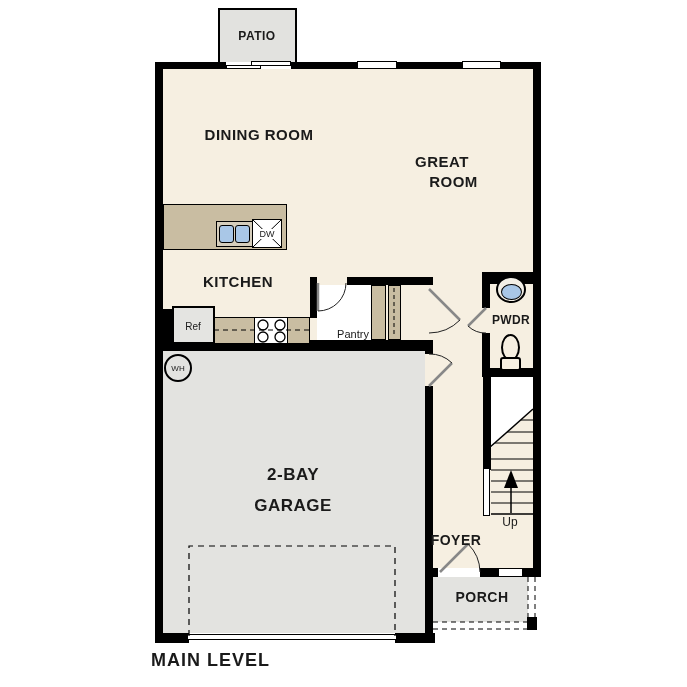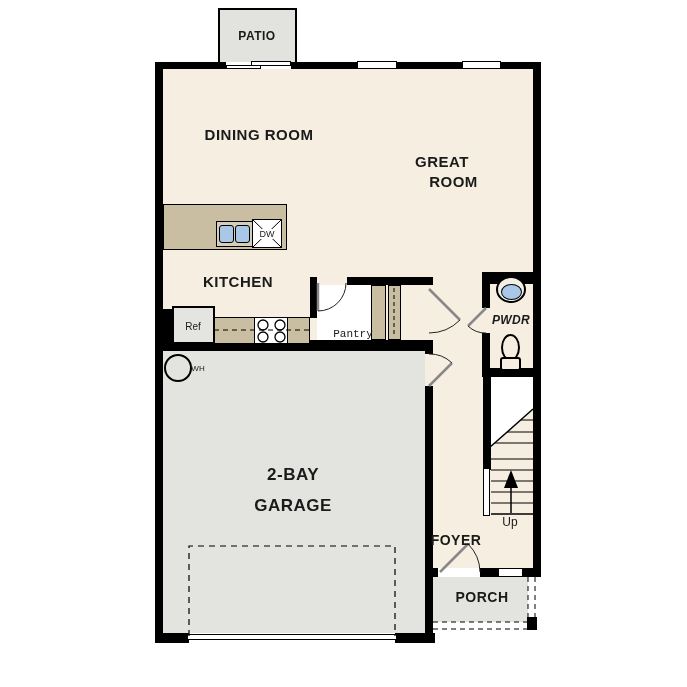--- a/index.html
+++ b/index.html
@@ -144,24 +144,25 @@
         <path d="M480,572 A40,40 0 0 0 468,544" stroke="#222" stroke-width="1"></path>
       </g>
     </g>
   </svg>
 
   <div class="lbl" style="left:257px;top:36px;font-size:12px;">PATIO</div>
   <div class="lbl" style="left:259px;top:134px;font-size:15px;">DINING ROOM</div>
   <div class="lbl" style="left:442px;top:161px;font-size:15px;">GREAT</div>
   <div class="lbl" style="left:442px;top:181px;font-size:15px;padding-left:23px;">ROOM</div>
   <div class="lbl" style="left:238px;top:281px;font-size:15px;">KITCHEN</div>
-  <div class="lbl" style="left:511px;top:320px;font-size:12px;letter-spacing:.3px;font-style:italic;">PWDR</div>
-  <div class="lbl normal" style="left:353px;top:334px;font-size:11px;letter-spacing:0;font-family:Liberation Mono, monospace;">Pantry</div>
+  <div class="lbl" style="left:511px;top:320px;font-size:12px;letter-spacing:.3px;">PWDR</div>
+  <div class="lbl normal" style="left:353px;top:334px;font-size:11px;letter-spacing:0;">Pantry</div>
   <div class="lbl" style="left:293px;top:475px;font-size:17px;">2-BAY</div>
   <div class="lbl" style="left:293px;top:506px;font-size:17px;">GARAGE</div>
   <div class="lbl" style="left:456px;top:530px;font-size:14px;margin-top:10px;">FOYER</div>
   <div class="lbl" style="left:482px;top:597px;font-size:14px;">PORCH</div>
   <div class="lbl normal" style="left:510px;top:522px;font-size:12px;letter-spacing:0;">Up</div>
   <div class="lbl normal" style="left:193px;top:326px;font-size:10px;letter-spacing:0;">Ref</div>
   <div class="lbl normal" style="left:267px;top:234px;font-size:9px;letter-spacing:0;background:#fff;padding:0 1px;">DW</div>
-  <div class="lbl normal" style="left:178px;top:368px;font-size:8px;letter-spacing:0;margin-left:20px;">WH</div>
+  <div class="lbl normal" style="left:178px;top:368px;font-size:8px;letter-spacing:0;">WH</div>
+  <div class="abs" style="left:151px;top:650px;font-size:18px;font-weight:bold;letter-spacing:1px;">MAIN LEVEL</div>
 
 </div>
 
 </body></html>

